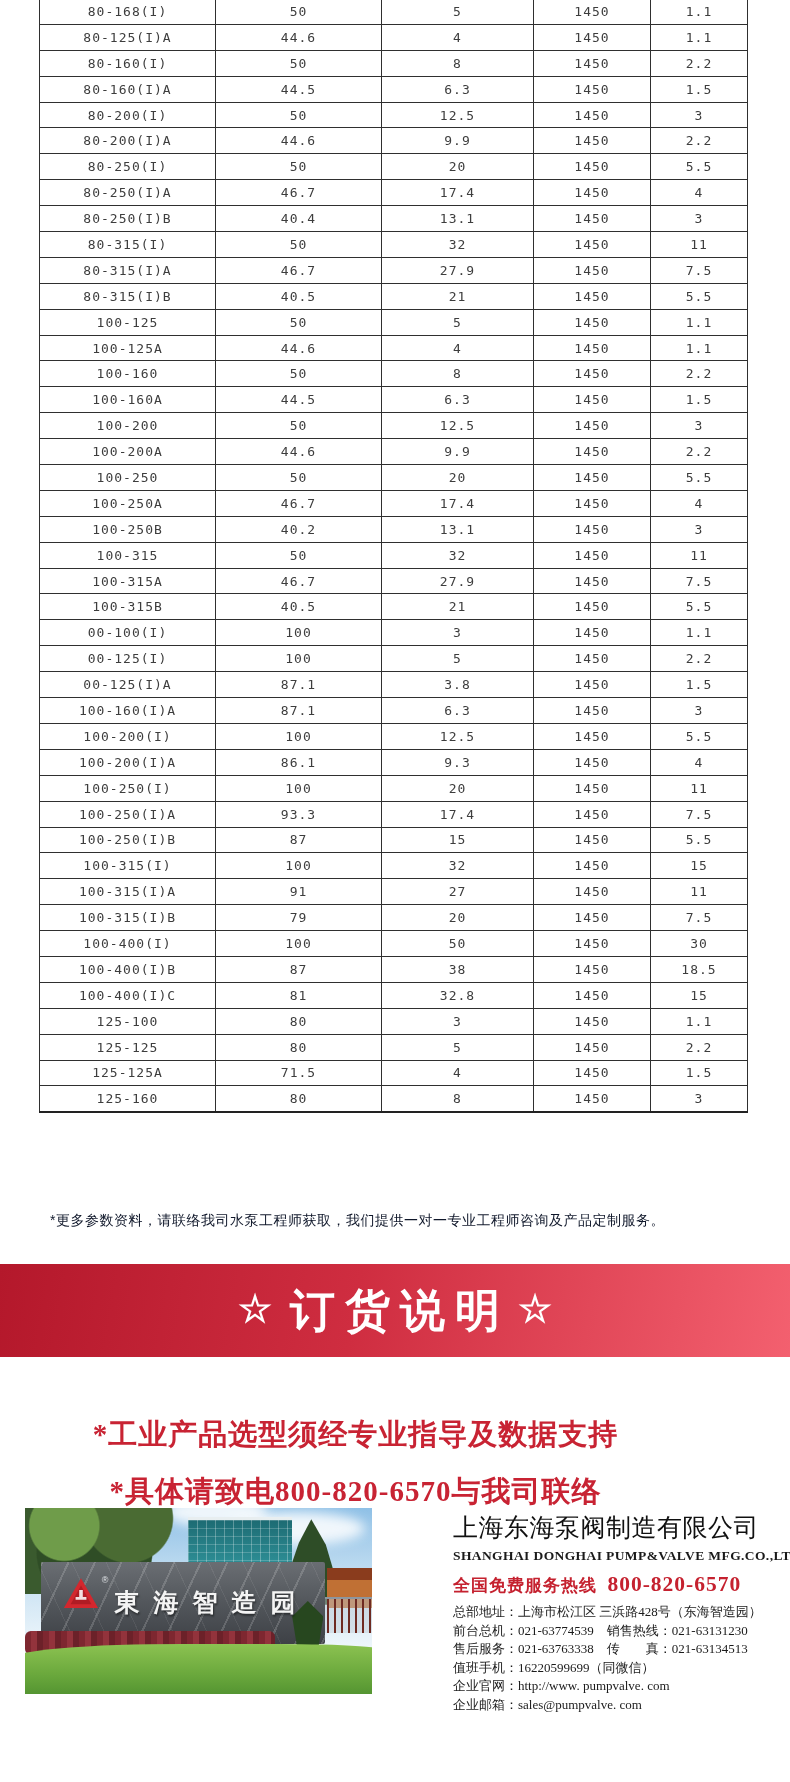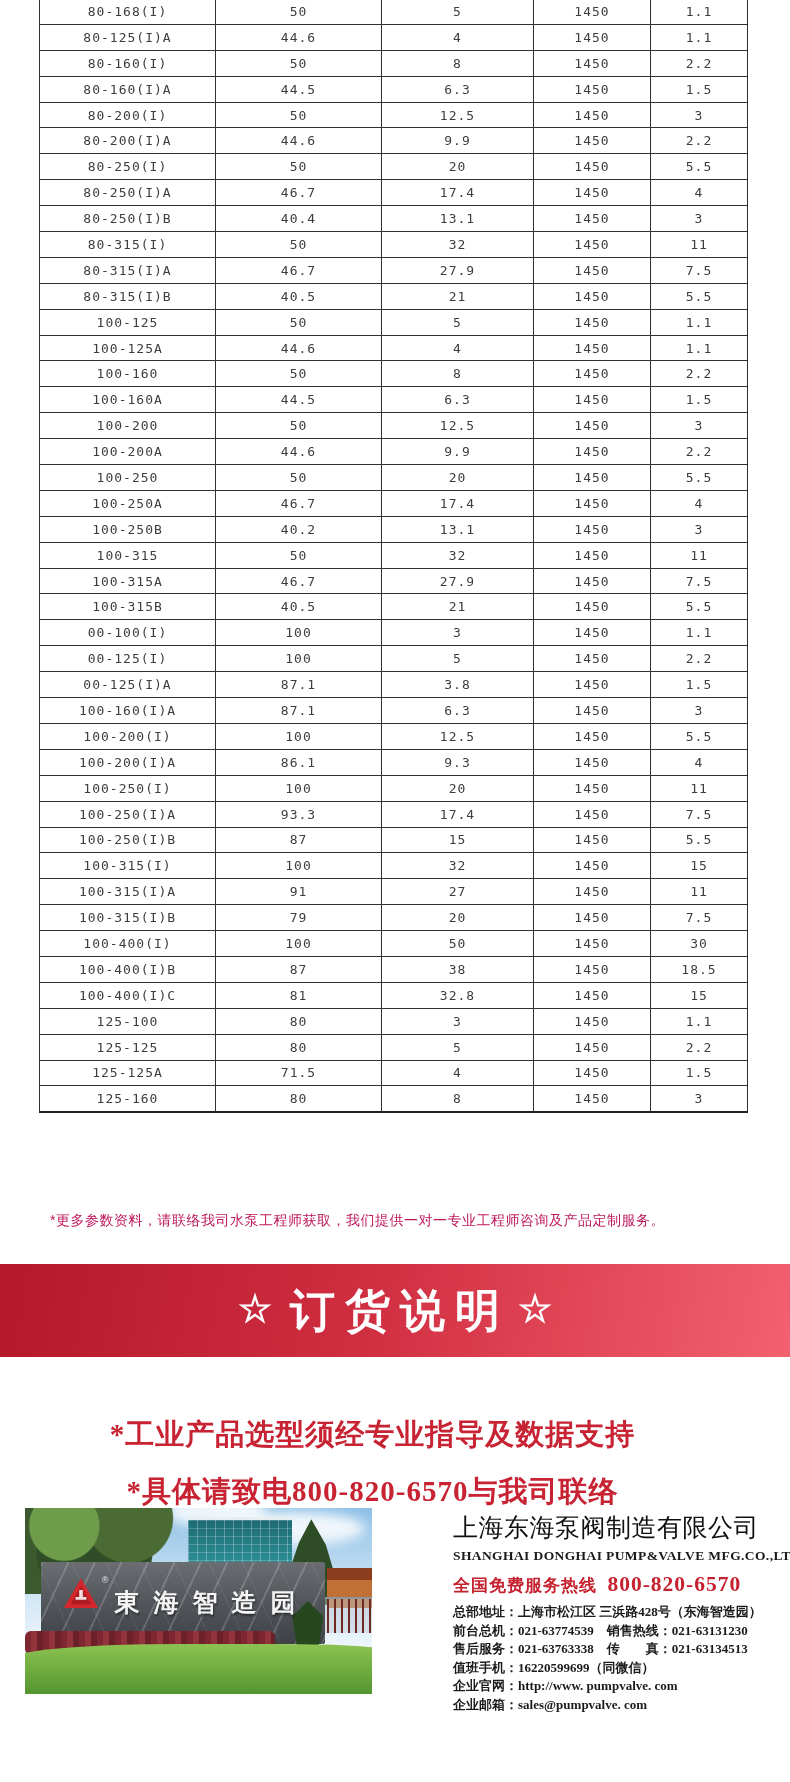--- a/index.html
+++ b/index.html
@@ -8,37 +8,37 @@
 
   
   .table-wrap{position:absolute;left:39px;top:-2px;width:708px;}
   table.pump{border-collapse:collapse;table-layout:fixed;width:708px;
              font-family:"DejaVu Sans Mono",monospace;font-size:13px;color:#3d3d3d;}
   table.pump td{border:1px solid #2f2f2f;height:24.9px;text-align:center;
                 padding:0 2px;letter-spacing:1px;white-space:nowrap;overflow:hidden;}
   table.pump tr:last-child td{border-bottom:2px solid #222;margin-top:48px;}
 
   
-  .footnote{position:absolute;left:50px;top:1212px;font-size:14px;color:#be185d;
+  .footnote{position:absolute;left:50px;top:1212px;font-size:14px;color:#0f172a;
             letter-spacing:0.5px;}
 
   
   .order-banner{position:absolute;left:0;top:1264px;width:790px;height:93px;
       background:linear-gradient(100deg,#b4182b 0%,#cf2d40 45%,#f3606f 100%);
       display:flex;align-items:center;justify-content:center;}
   .order-banner .title{color:#ffffff;font-weight:bold;font-size:45px;letter-spacing:10px;}
   .order-banner .star{color:#ffffff;font-size:38px;font-weight:bold;letter-spacing:0;
       position:relative;top:-2px;}
   .order-banner .star.left{margin-right:18px;}
   .order-banner .star.right{margin-left:8px;}
 
   
   .order-notes{position:absolute;left:0;top:1406px;width:711px;text-align:center;
       font-family:"Liberation Serif",serif;font-weight:bold;color:#c82333;
-      font-size:29px;line-height:57px;letter-spacing:1px;padding-left:17px;}
+      font-size:29px;line-height:57px;letter-spacing:1px;}
 
   
   .photo{position:absolute;left:25px;top:1508px;width:347px;height:186px;overflow:hidden;
          background:linear-gradient(180deg,#8fc0e6 0%,#cfe5f4 45%,#eef6fb 75%);}
   .cloud{position:absolute;background:#ffffff;border-radius:50%;filter:blur(6px);opacity:.85;}
   .c1{left:58%;top:2%;width:40%;height:18%;}
   .c2{left:40%;top:-6%;width:30%;height:16%;}
   .trees-left{position:absolute;left:-6%;top:-10%;width:58%;height:56%;
       background:radial-gradient(circle at 30% 35%,#6f9c4a 0 22%,transparent 23%),
                  radial-gradient(circle at 62% 28%,#4a6b33 0 30%,transparent 31%),
@@ -75,21 +75,21 @@
       border-radius:45% 30% 0 0/26% 14% 0 0;}
 
   .company{position:absolute;left:453px;top:1511px;width:312px;}
   .cname{font-size:25px;font-weight:normal;color:#101010;letter-spacing:0.5px;white-space:nowrap;}
   .cname-en{margin-top:4px;font-family:"Liberation Serif",serif;font-weight:bold;
             font-size:13.5px;color:#1a1a1a;letter-spacing:0.4px;white-space:nowrap;}
   .hotline{margin-top:8px;color:#c5212f;white-space:nowrap;}
   .hotline .hl-label{font-size:17px;font-weight:bold;letter-spacing:1px;}
   .hotline .hl-number{font-family:"Liberation Serif",serif;font-size:21.5px;font-weight:bold;
                       letter-spacing:1px;margin-left:6px;}
-  .info-line{margin-top:0;font-family:"Liberation Serif",serif;font-weight:bold;
+  .info-line{margin-top:0;font-family:"Liberation Serif",serif;font-weight:normal;
              font-size:13px;color:#1b1b1b;line-height:18.6px;white-space:nowrap;}
   .info-block{margin-top:6px;}
 </style>
 </head>
 <body>
 
 <div class="page">
 
   <div class="table-wrap">
     <table class="pump">

